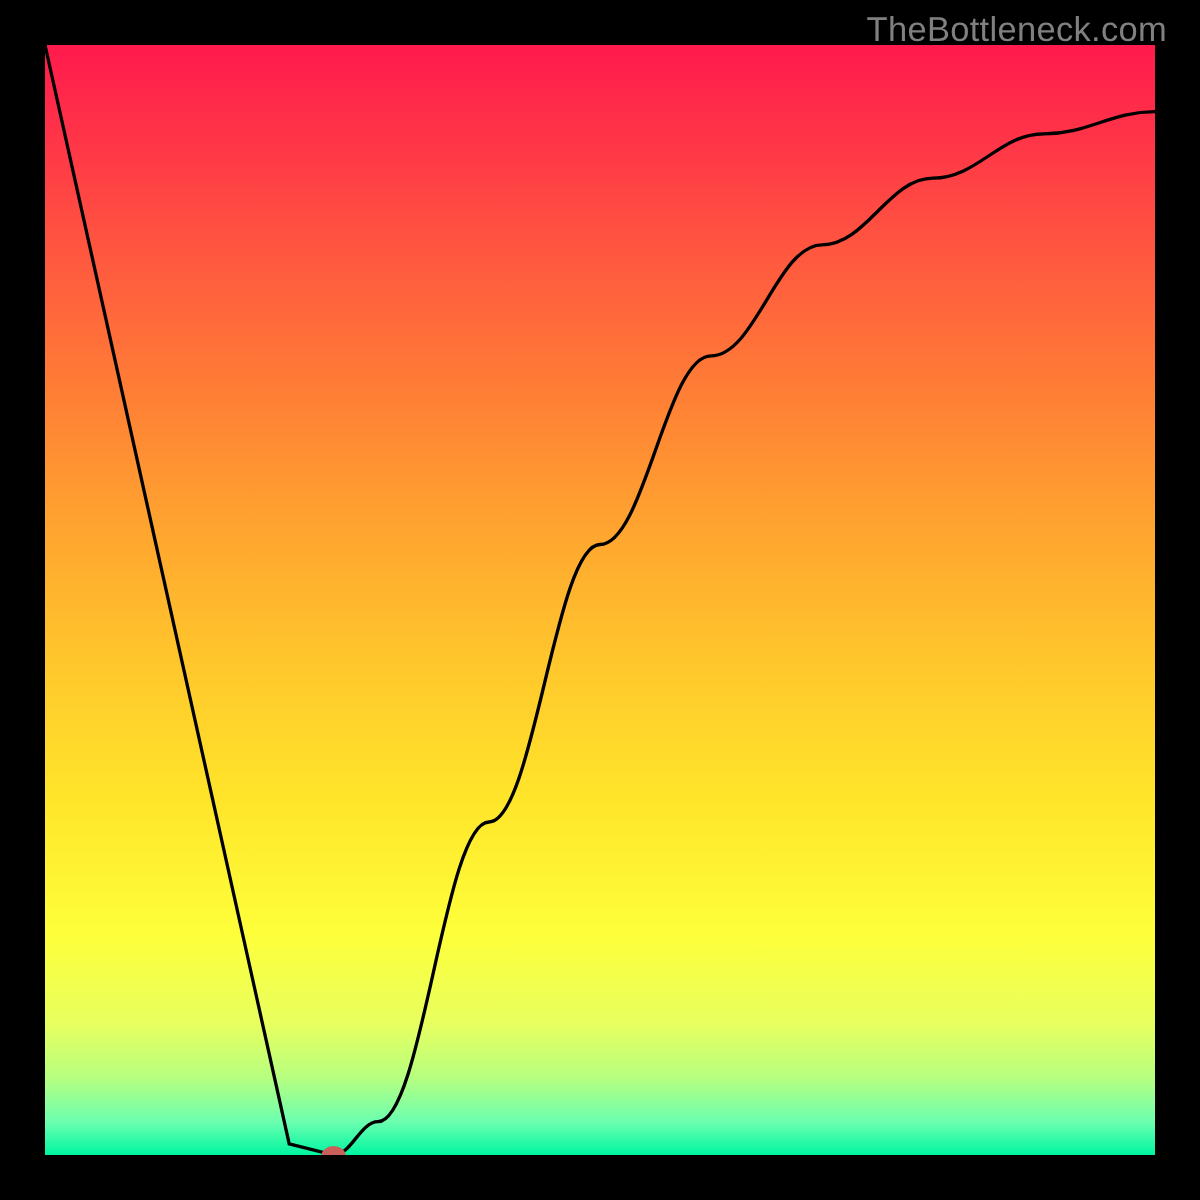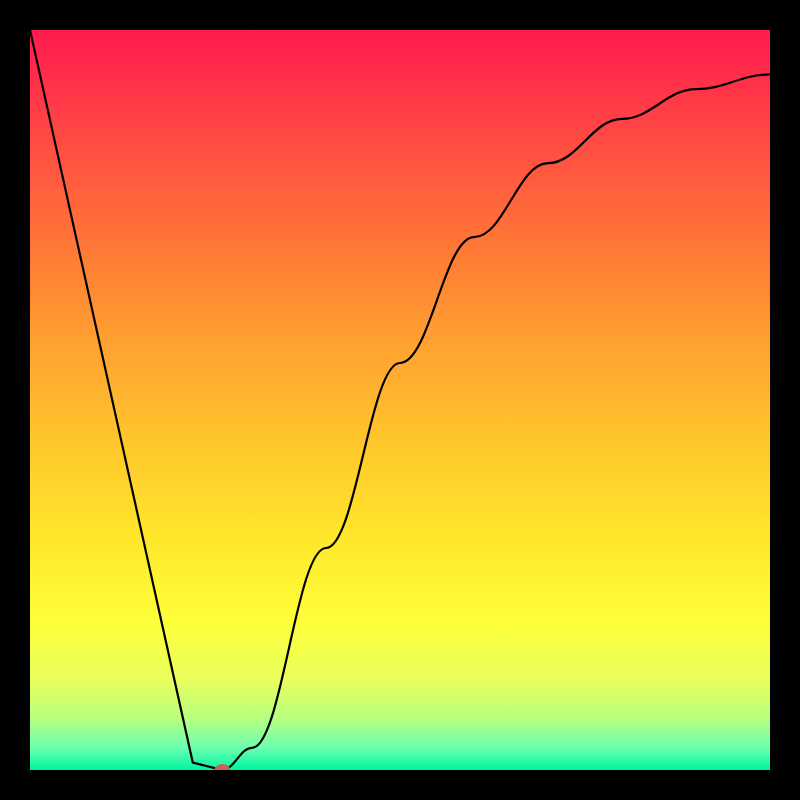--- a/index.html
+++ b/index.html
@@ -57,14 +57,15 @@
 
 <div class="frame">
 
   <div class="plot-area">
     <svg class="curve-svg" viewBox="0 0 740 740" preserveAspectRatio="none">
       <path id="curve" class="curve-path" d="M 0 0 L 162.8 732.6 L 192.4 740 C 204.24 740 210.16 717.8 222 717.8 C 251.6 717.8 266.4 518 296 518 C 325.6 518 340.4 332.99999999999994 370 332.99999999999994 C 399.6 332.99999999999994 414.4 207.20000000000005 444 207.20000000000005 C 473.6 207.20000000000005 488.4 133.20000000000005 518 133.20000000000005 C 547.6 133.20000000000005 562.4 88.79999999999995 592 88.79999999999995 C 621.6 88.79999999999995 636.4 59.19999999999993 666 59.19999999999993 C 695.6 59.19999999999993 710.4 44.40000000000009 740 44.40000000000009"></path>
       <ellipse id="marker" class="marker" cx="192.4" cy="740" rx="8" ry="6"></ellipse>
     </svg>
   </div>
 
+  <div class="watermark">TheBottleneck.com</div>
 
 </div>
 
 </body></html>

